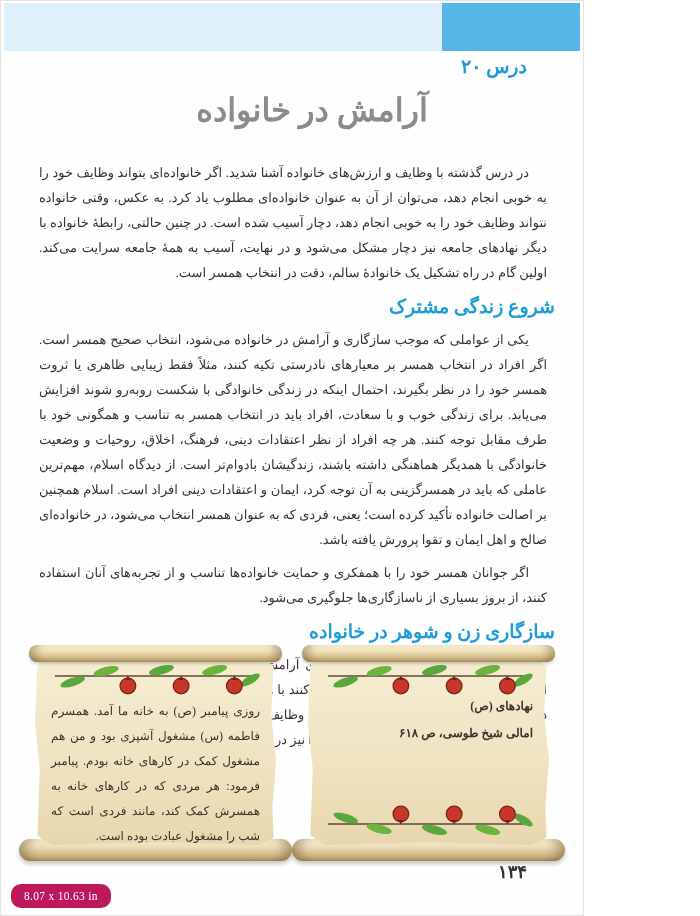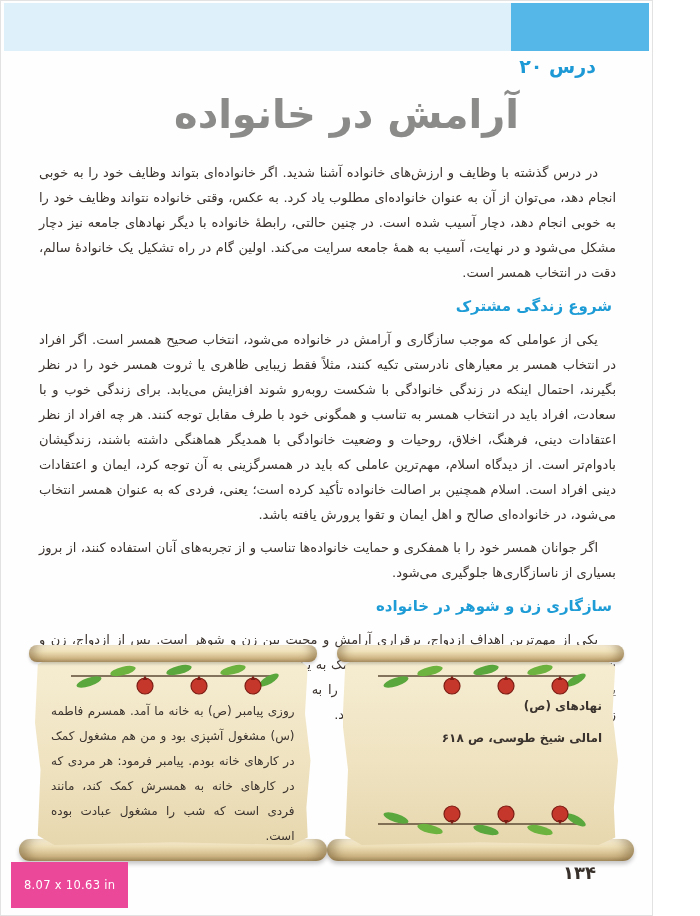--- a/index.html
+++ b/index.html
@@ -3,50 +3,50 @@
 <meta charset="utf-8">
 <style>
   html,body { margin:0; padding:0; }
   body {
     width:700px; height:916px;
     background:#ffffff;
     font-family:"DejaVu Sans", sans-serif;
     -webkit-font-smoothing:antialiased;
   }
   .page {
-    position:relative; width:653px; height:916px;
+    position:relative; width:584px; height:916px;
     box-sizing:border-box; border:1px solid #e2e2e2;
-    background:#fefefe; overflow:hidden;
+    background:#fefefe; overflow:hidden;font-family:Liberation Serif, serif;
   }
   .header-band {
     position:absolute; top:2px; left:3px; right:3px; height:48px;
     background:#def0f9;
   }
   .lesson-box {
     position:absolute; top:2px; right:3px; width:138px; height:48px;
     background:#55b6e8;
   }
   .lesson-label {
     position:absolute; top:54px; right:56px;
     direction:rtl; color:#1d99d5; font-weight:bold; font-size:19px;
   }
   .page-title {
     position:absolute; top:90px; left:0; right:0; margin:0;
     text-align:center; direction:rtl;
-    color:#8b8b89; font-size:40px; font-weight:bold;padding-left:40px;
+    color:#8b8b89; font-size:32px; font-weight:bold;padding-left:40px;
   }
   .content {
     position:absolute; top:151px; left:30px; right:28px;
     direction:rtl; text-align:justify;
     color:#3b332e; font-size:13px; line-height:25px;
   }
   .content p { margin:8px; text-indent:18px; }
   .content h2 {
-    margin:9px 12px 4px; text-indent:0;
-    color:#1e9cd6; font-size:15px; font-weight:bold;
+    margin:9px 0 4px; text-indent:0;
+    color:#1e9cd6; font-size:19px; font-weight:bold;
   }
   .scrolls {
     position:absolute; top:644px; left:18px; right:18px; height:218px;
     display:flex; flex-direction:row-reverse; justify-content:space-between;
   }
   .scroll { position:relative; width:320px; height:216px; }
   .roll-top {
     position:absolute; top:0; left:10px; right:10px; height:17px; border-radius:8px;
     background:linear-gradient(180deg,#fbf3dc 0%,#eedfb6 40%,#cdb382 80%,#ab9265 100%);
     box-shadow:inset 12px 0 10px -6px rgba(110,85,45,.45),
@@ -73,32 +73,32 @@
     flex:0 0 auto; margin-top:2px;
     direction:rtl; text-align:justify;
     color:#3b332e; font-size:12px; line-height:25px;
   }
   .scroll-attrib {
     direction:rtl; text-align:right;
     color:#3b332e; font-size:12px; font-weight:bold; margin-top:2px;
   }
   .scroll-source {
     direction:rtl; text-align:right;
-    color:#3b332e; font-size:12px; font-weight:bold; margin-top:18px;
+    color:#3b332e; font-size:12px; font-weight:bold; margin-top:12px;
   }
   .scroll-mid { flex:1 1 auto; }
   .page-number {
     position:absolute; right:56px; bottom:32px;
     direction:rtl; color:#38302a; font-size:18px; font-weight:bold;
   }
   .size-badge {
     position:absolute; left:10px; bottom:7px;
-    background:#ec4899; color:#ffffff;
-    font-size:11.5px; line-height:22px; padding:12px 13px;
-    border-radius:0; letter-spacing:.3px;
+    background:#be185d; color:#ffffff;
+    font-size:11.5px; line-height:22px; padding:1px 13px;
+    border-radius:10px; letter-spacing:.3px;
   }
 </style>
 </head>
 <body>
 
 <div class="page">
 
   <div class="header-band"></div>
   <div class="lesson-box"></div>
 

